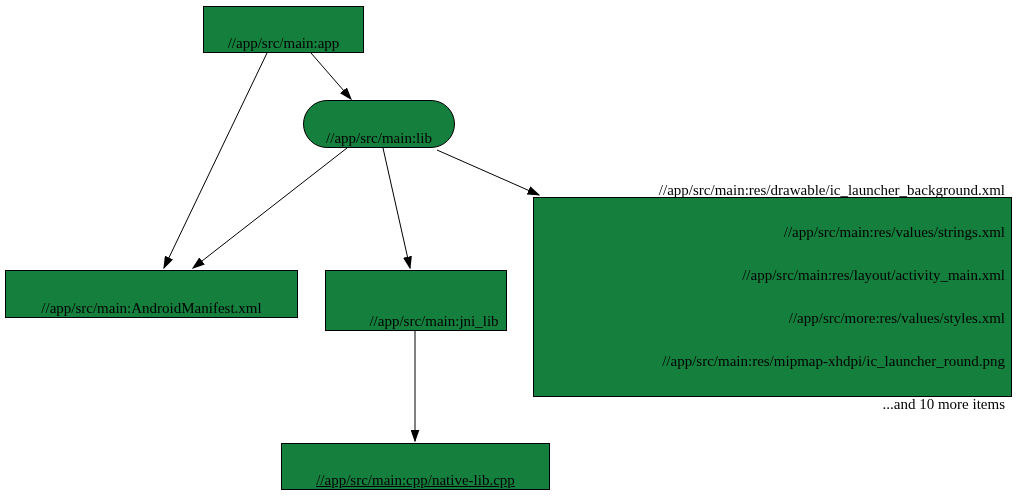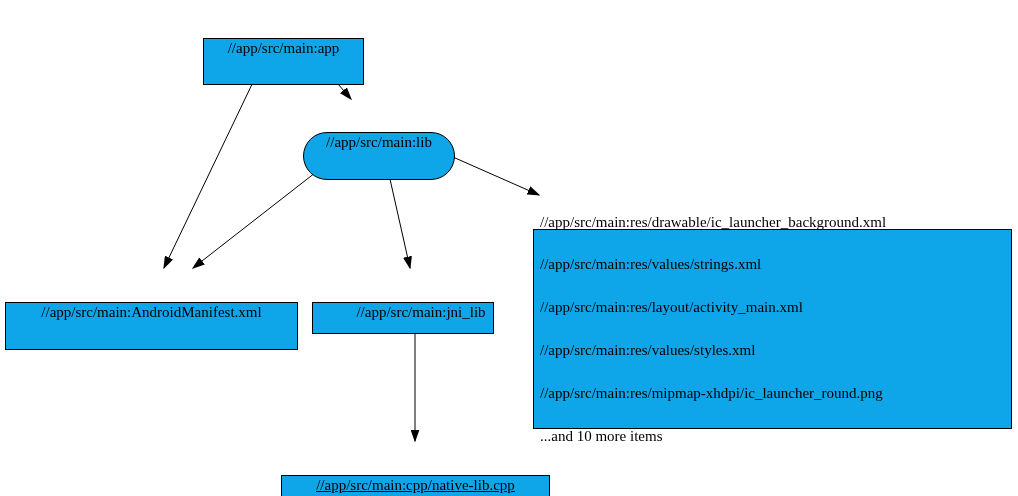--- a/index.html
+++ b/index.html
@@ -15,42 +15,41 @@
   #edges {
     position: absolute;
     left: 0; top: 0;
     width: 1018px; height: 496px;
     pointer-events: none;
   }
   .node {
     position: absolute;
     box-sizing: border-box;
     border: 1px solid #000000;
-    background: #0ea5e9;
+    background: #15803d;
     display: flex;
-    align-items: flex-start;
+    align-items: flex-end;
     justify-content: center;
     text-align: center;
     font-size: 15px;
     line-height: 1.2;
     white-space: nowrap;
-    margin-top: 32px;
   }
   .node--multi {
     flex-direction: column;
     font-size: 15px;
     line-height: 18.8px;
     padding: 4px 6px;
     gap: 24px;
   }
   .res-line { white-space: nowrap; }
   #node-app      { left: 203px; top: 6px;   width: 161px; height: 47px; }
   #node-lib      { left: 303px; top: 100px; width: 152px; height: 48px; border-radius: 24px; }
   #node-manifest { left: 5px;   top: 270px; width: 293px; height: 48px; }
-  #node-jni      { left: 312px; top: 270px; width: 182px; height: 32px; padding-left: 36px; }
+  #node-jni      { left: 325px; top: 270px; width: 182px; height: 61px; padding-left: 36px; }
   #node-res      { left: 533px; top: 197px; width: 479px; height: 200px; }
   #node-native   { left: 281px; top: 443px; width: 269px; height: 47px; text-decoration: underline; }
 </style>
 </head>
 <body>
 
 <div id="canvas">
 
   <svg id="edges" viewBox="0 0 1018 496" xmlns="http://www.w3.org/2000/svg">
     <defs>
@@ -79,21 +78,21 @@
   </div>
 
   <div class="node" id="node-jni">
     <span>//app/src/main:jni_lib</span>
   </div>
 
   <div class="node node--multi" id="node-res">
       <div class="res-line">//app/src/main:res/drawable/ic_launcher_background.xml</div>
       <div class="res-line">//app/src/main:res/values/strings.xml</div>
       <div class="res-line">//app/src/main:res/layout/activity_main.xml</div>
-      <div class="res-line">//app/src/main:res/values/styles.xml</div>
+      <div class="res-line">//app/src/more:res/values/styles.xml</div>
       <div class="res-line">//app/src/main:res/mipmap-xhdpi/ic_launcher_round.png</div>
       <div class="res-line">...and 10 more items</div>
     </div>
 
   <div class="node" id="node-native">
     <span>//app/src/main:cpp/native-lib.cpp</span>
   </div>
 
 </div>
 

